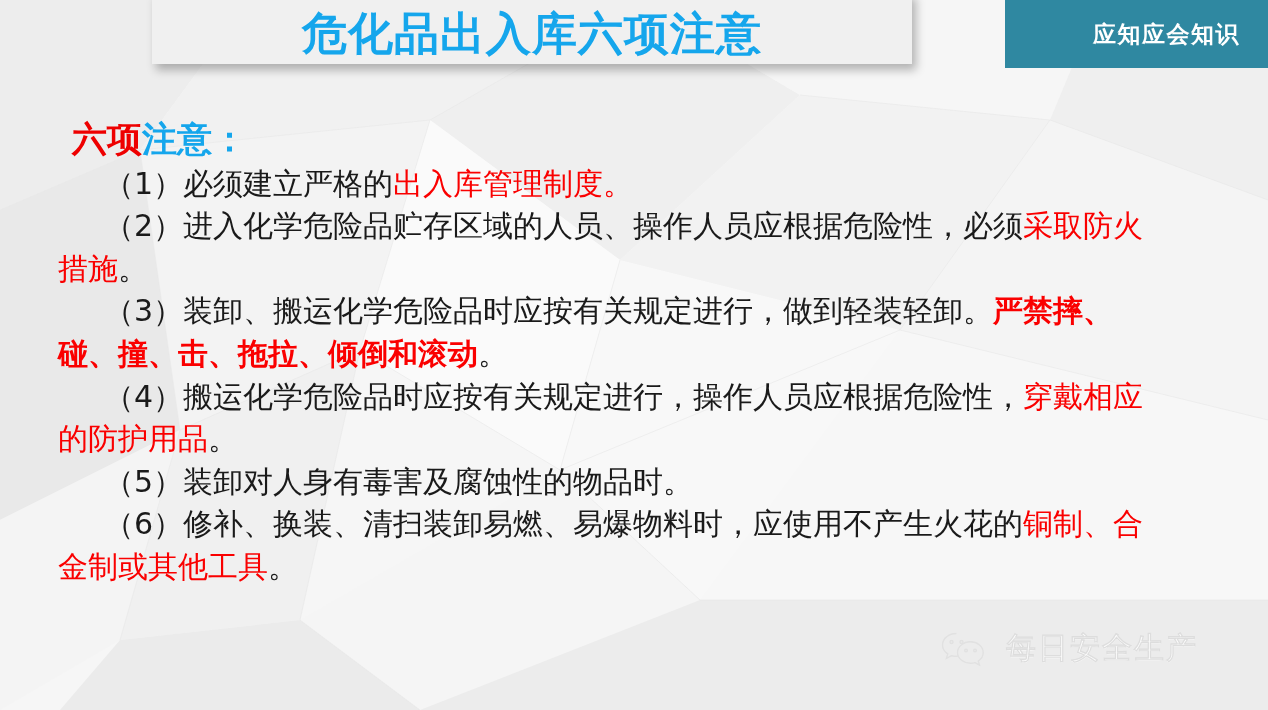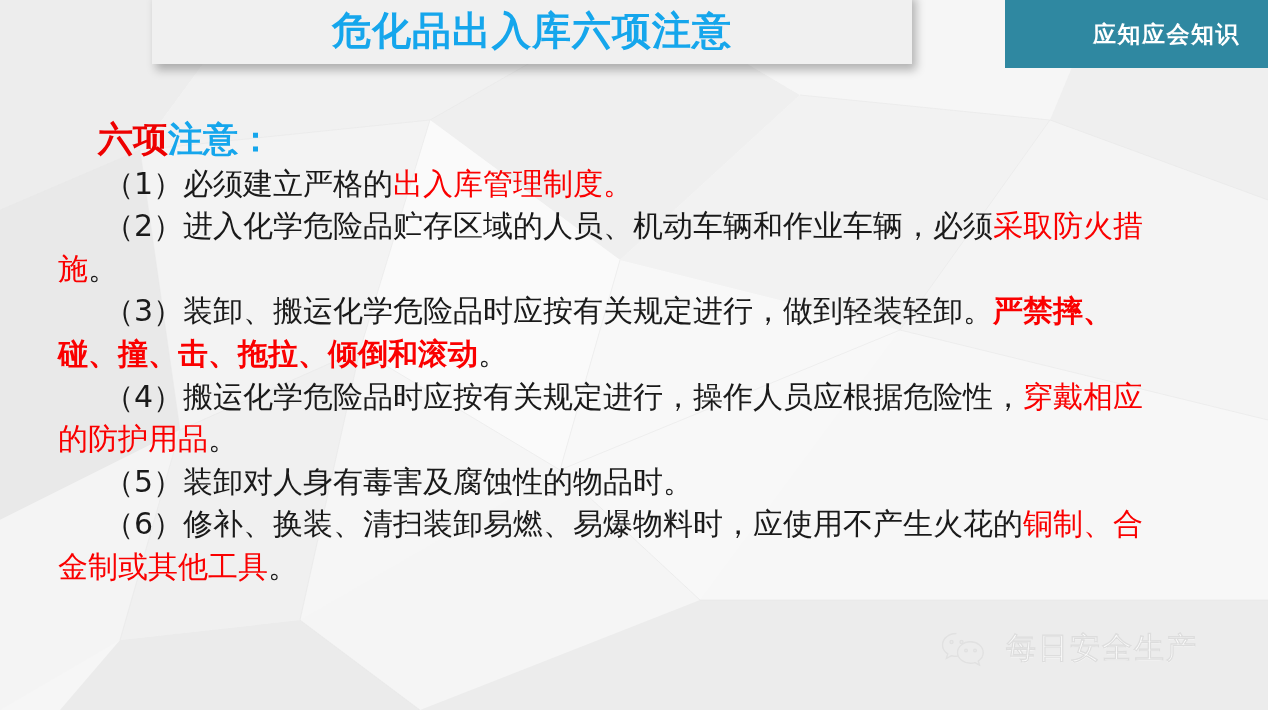--- a/index.html
+++ b/index.html
@@ -42,21 +42,21 @@
     box-shadow: 4px 6px 9px rgba(0,0,0,0.28);
     z-index: 3;
   }
   .title-text {
     position: absolute;
     left: 0;
     right: 0;
     top: 12px;
     text-align: center;
     font-family: "DejaVu Sans", "Liberation Sans", sans-serif;
-    font-size: 39px;
+    font-size: 45px;
     font-weight: bold;
     letter-spacing: 1px;
     color: #15a6ec;
     white-space: nowrap;
   }
 
   .corner-badge {
     position: absolute;
     left: 1005px;
     top: 0;
@@ -82,21 +82,21 @@
   
   #content {
     position: absolute;
     left: 0;
     top: 118px;
     width: 1268px;
     z-index: 2;
   }
 
   .section-heading {
-    padding-left: 98px;
+    padding-left: 72px;
     font-family: "DejaVu Sans", "Liberation Sans", sans-serif;
     font-size: 35px;
     font-weight: bold;
     line-height: 1.22;
     white-space: nowrap;
     margin-bottom: 2px;
   }
   .section-heading .hl-red { color: #ee0000; }
   .section-heading .hl-blue { color: #15a6ec; }
 
@@ -179,21 +179,21 @@
   <div class="corner-badge">
     <span class="corner-badge-text">应知应会知识</span>
   </div>
 
   <div id="content">
     <div class="section-heading">
       <span class="hl-red">六项</span><span class="hl-blue">注意：</span>
     </div>
     <div id="item-list">
         <p class="para"><span>（1）</span><span>必须建立严格的</span><span class="red">出入库管理制度。</span></p>
-        <p class="para"><span>（2）</span><span>进入化学危险品贮存区域的人员、机动车辆和作业车辆，必须</span><span class="red">采取防火措施</span><span>。</span></p>
+        <p class="para"><span>（2）</span><span>进入化学危险品贮存区域的人员、操作人员应根据危险性，必须</span><span class="red">采取防火措施</span><span>。</span></p>
         <p class="para"><span>（3）</span><span>装卸、搬运化学危险品时应按有关规定进行，做到轻装轻卸。</span><span class="red-bold">严禁摔、碰、撞、击、拖拉、倾倒和滚动</span><span>。</span></p>
         <p class="para"><span>（4）</span><span>搬运化学危险品时应按有关规定进行，操作人员应根据危险性，</span><span class="red">穿戴相应的防护用品</span><span>。</span></p>
         <p class="para"><span>（5）</span><span>装卸对人身有毒害及腐蚀性的物品时。</span></p>
         <p class="para"><span>（6）</span><span>修补、换装、清扫装卸易燃、易爆物料时，应使用不产生火花的</span><span class="red">铜制、合金制或其他工具</span><span>。</span></p>
       </div>
   </div>
 
   <div class="watermark">
     <svg class="watermark-icon" width="46" height="40" viewBox="0 0 46 40">
       <g fill="none" stroke="#e0e0e0" stroke-width="1.4">

